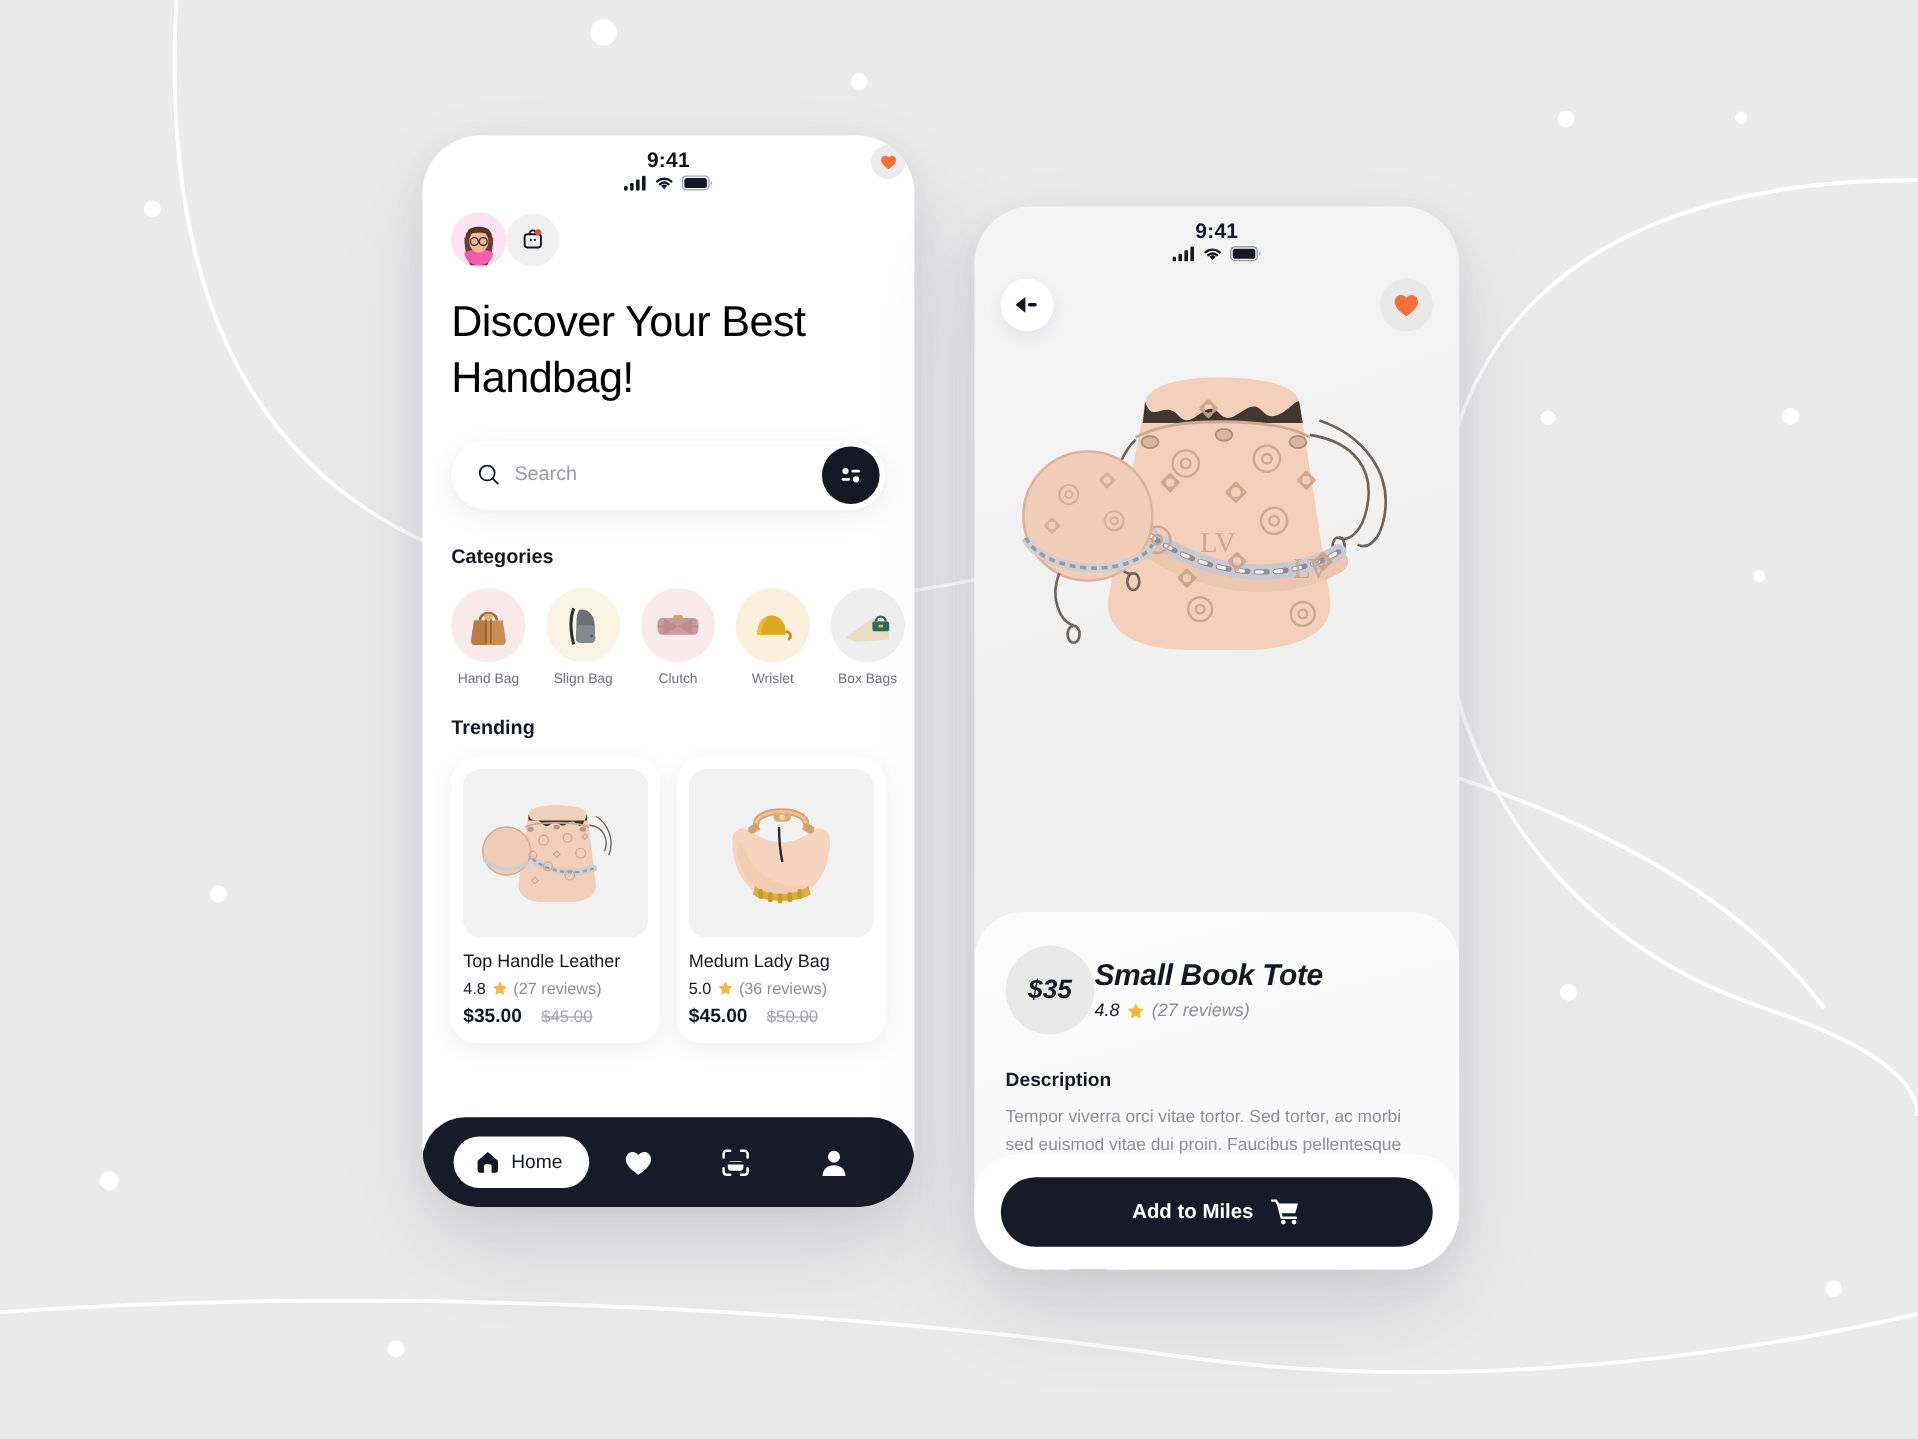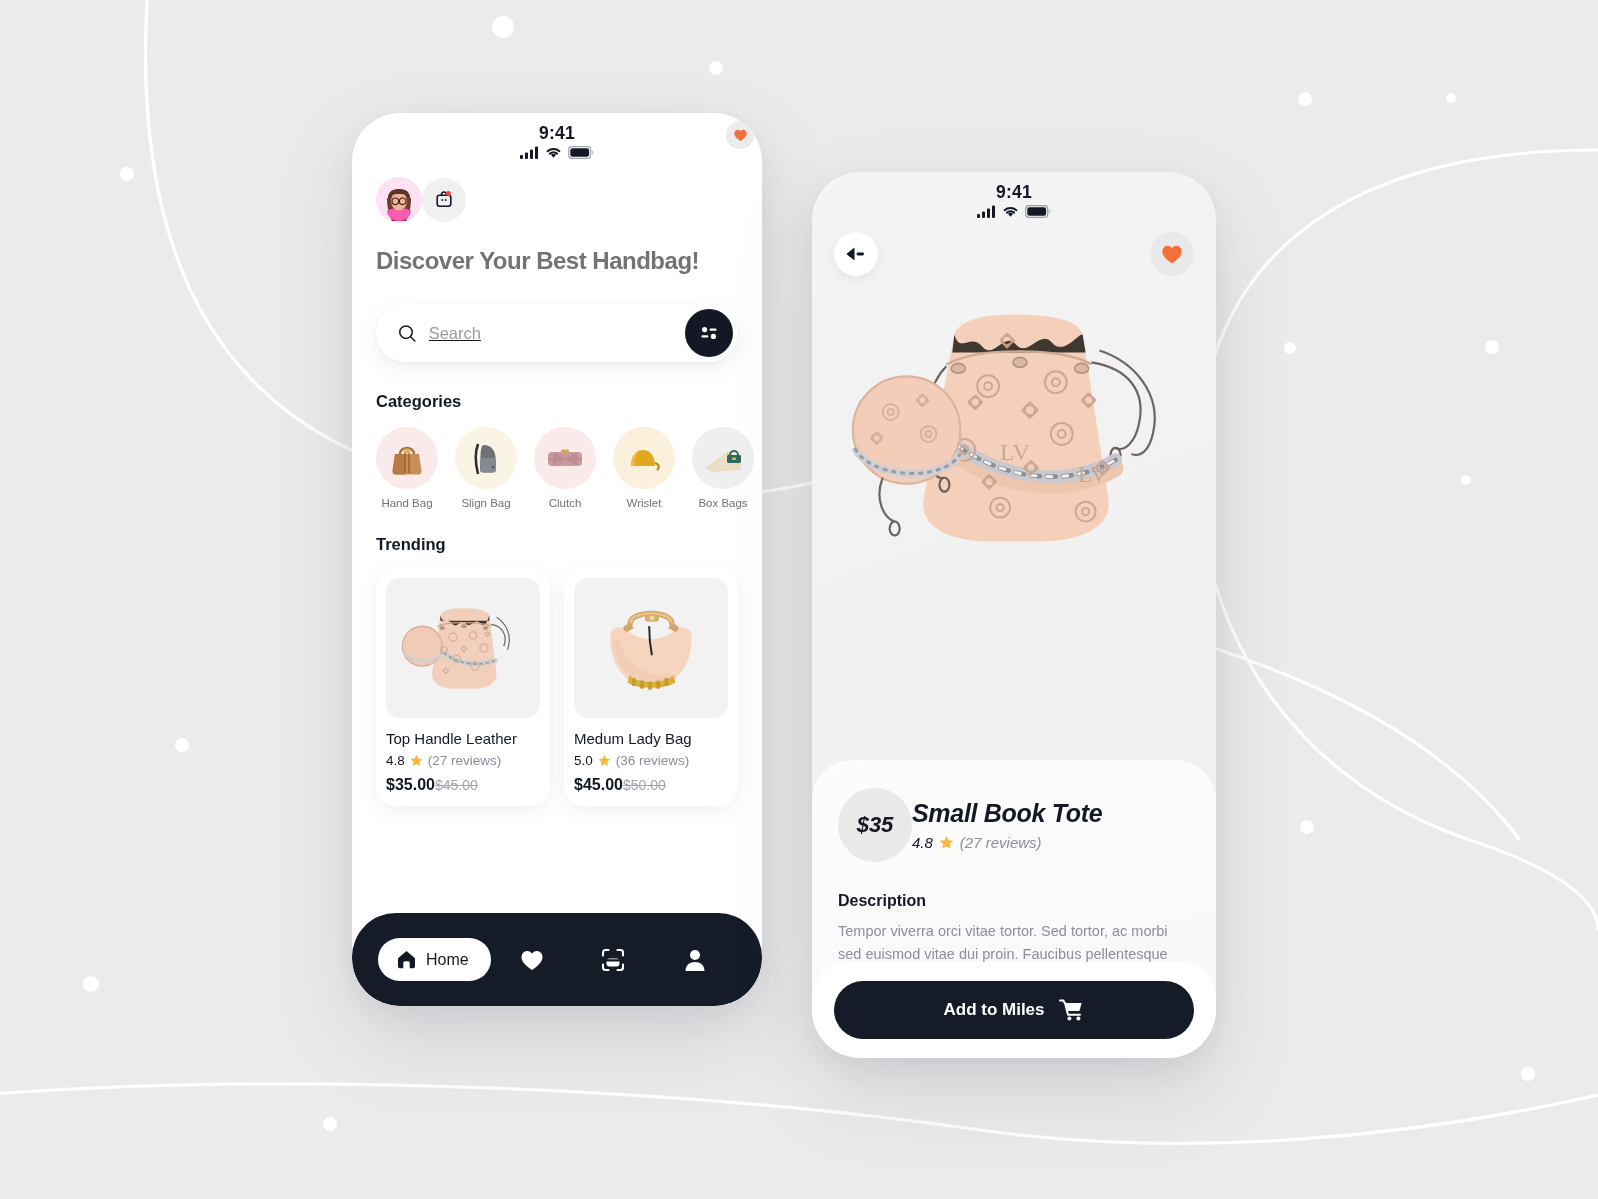--- a/index.html
+++ b/index.html
@@ -53,34 +53,34 @@
   .greet-hello { font-size: 14.5px; color: #8d8d9a; font-weight: 500; line-height: 1.35; }
   .greet-name { font-size: 18px; color: #141824; font-weight: 700; line-height: 1.35; margin-top: 2px; }
   .bag-btn {
     width: 44px; height: 44px; border-radius: 50%;
     background: #f0f0f1; display: flex; align-items: center; justify-content: center;
     border: none; cursor: pointer; flex: 0 0 auto;
   }
 
   .hero-title {
     margin-top: 22px;
-    font-size: 24px; font-weight: 700; color: #737373;
+    font-size: 36px; font-weight: 400; color: #000000;
     line-height: 1.3; letter-spacing: -.5px;
   }
 
   .search-wrap { position: relative; margin-top: 28px; }
   .search-box {
     height: 58px; background: #ffffff; border-radius: 30px;
     box-shadow: 0 6px 20px rgba(100,100,120,.10), 0 1px 3px rgba(100,100,120,.06);
     display: flex; align-items: center; padding: 0 66px 0 22px;
   }
   .search-input {
     border: none; outline: none; background: transparent;
     font-family: "Liberation Sans", sans-serif;
-    font-size: 16.5px; color: #141824; margin-left: 12px; width: 100%; text-decoration: underline;
+    font-size: 16.5px; color: #141824; margin-left: 12px; width: 100%;
   }
   .search-input::placeholder { color: #9a9aa6; }
   .filter-btn {
     position: absolute; right: 5px; top: 5px;
     width: 48px; height: 48px; border-radius: 50%;
     background: #141824; border: none; cursor: pointer;
     display: flex; align-items: center; justify-content: center;
   }
 
   .section-title { font-size: 16.5px; font-weight: 700; color: #141824; }
@@ -107,27 +107,27 @@
   }
   .fav-btn {
     position: absolute; right: 8px; top: 8px;
     width: 28px; height: 28px; border-radius: 50%;
     background: #ececed; border: none; cursor: pointer;
     display: flex; align-items: center; justify-content: center;
   }
   .prod-name { font-size: 15px; color: #141824; margin-top: 12px; white-space: nowrap; }
   .prod-rate { display: flex; align-items: center; gap: 5px; margin-top: 6px; font-size: 13.5px; color: #141824; }
   .prod-reviews { color: #8d8d9a; }
-  .prod-price { margin-top: 8px; display: flex; align-items: baseline; gap: 0; }
+  .prod-price { margin-top: 8px; display: flex; align-items: baseline; gap: 16px; }
   .price-now { font-size: 16px; font-weight: 700; color: #141824; }
   .price-old { font-size: 14px; color: #a4a4b0; text-decoration: line-through; }
 
   
   .bottom-nav {
-    position: absolute; left: 0; bottom: 0; width: 410px; height: 93px;
+    position: absolute; left: 0; bottom: 0; width: 410px; height: 75px;
     background: #161b28; border-radius: 44px 44px 48px 48px;
     display: flex; align-items: center; padding: 0 26px; gap: 0;
     z-index: 9;
   }
   .nav-home {
     display: flex; align-items: center; gap: 9px;
     background: #ffffff; border-radius: 26px; padding: 11px 22px 11px 18px;
     border: none; cursor: pointer;
   }
   .nav-home-label { font-size: 16px; color: #141824; font-weight: 500; }

